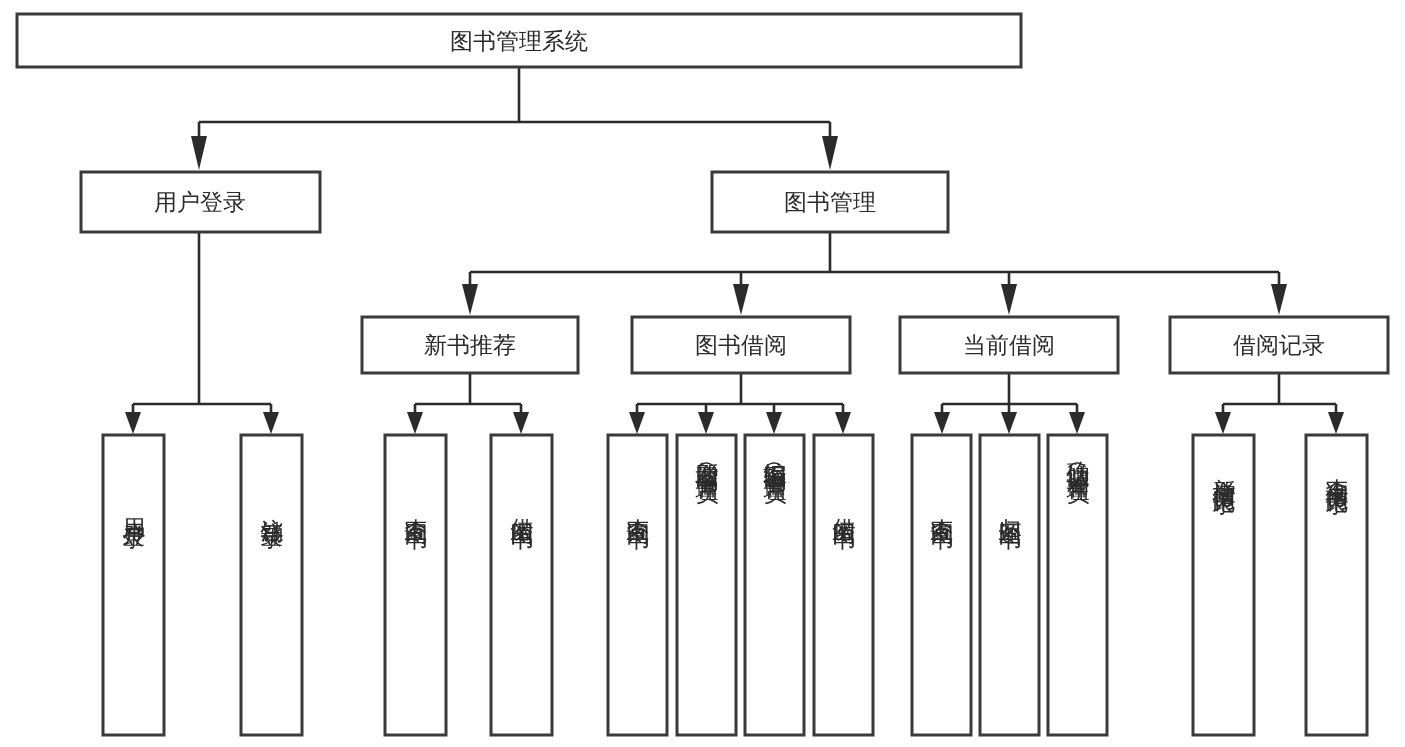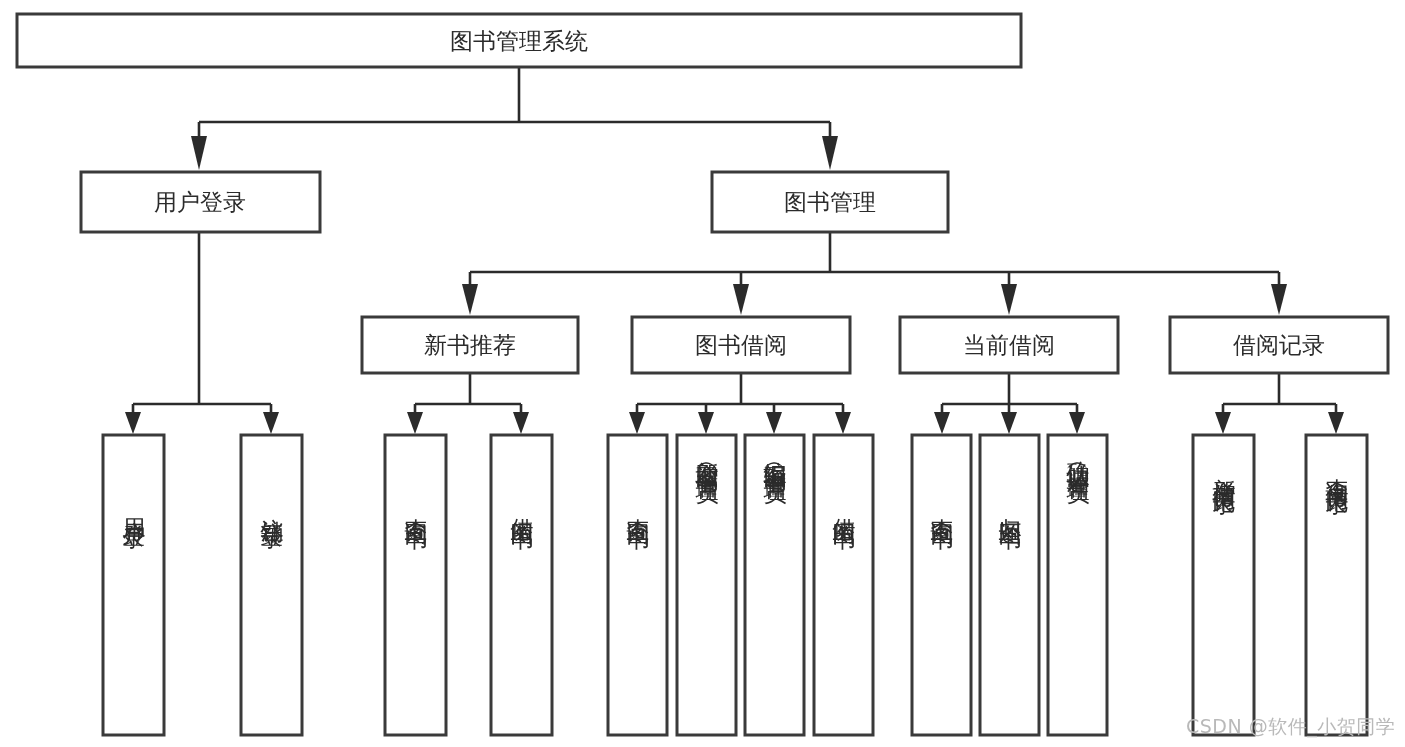--- a/index.html
+++ b/index.html
@@ -249,14 +249,13 @@
     <span class="leaf-text">确认归还（管理员）</span>
   </div>
 
   <div class="leaf-text-wrap" style="left:1193px; top:460px; width:61px; height:270px;">
     <span class="leaf-text">新增借阅记录</span>
   </div>
   <div class="leaf-text-wrap" style="left:1306px; top:460px; width:61px; height:270px;">
     <span class="leaf-text">查询借阅记录</span>
   </div>
 
-  <div class="watermark">CSDN @软件_小贺同学</div>
 </div>
 
 </body></html>

